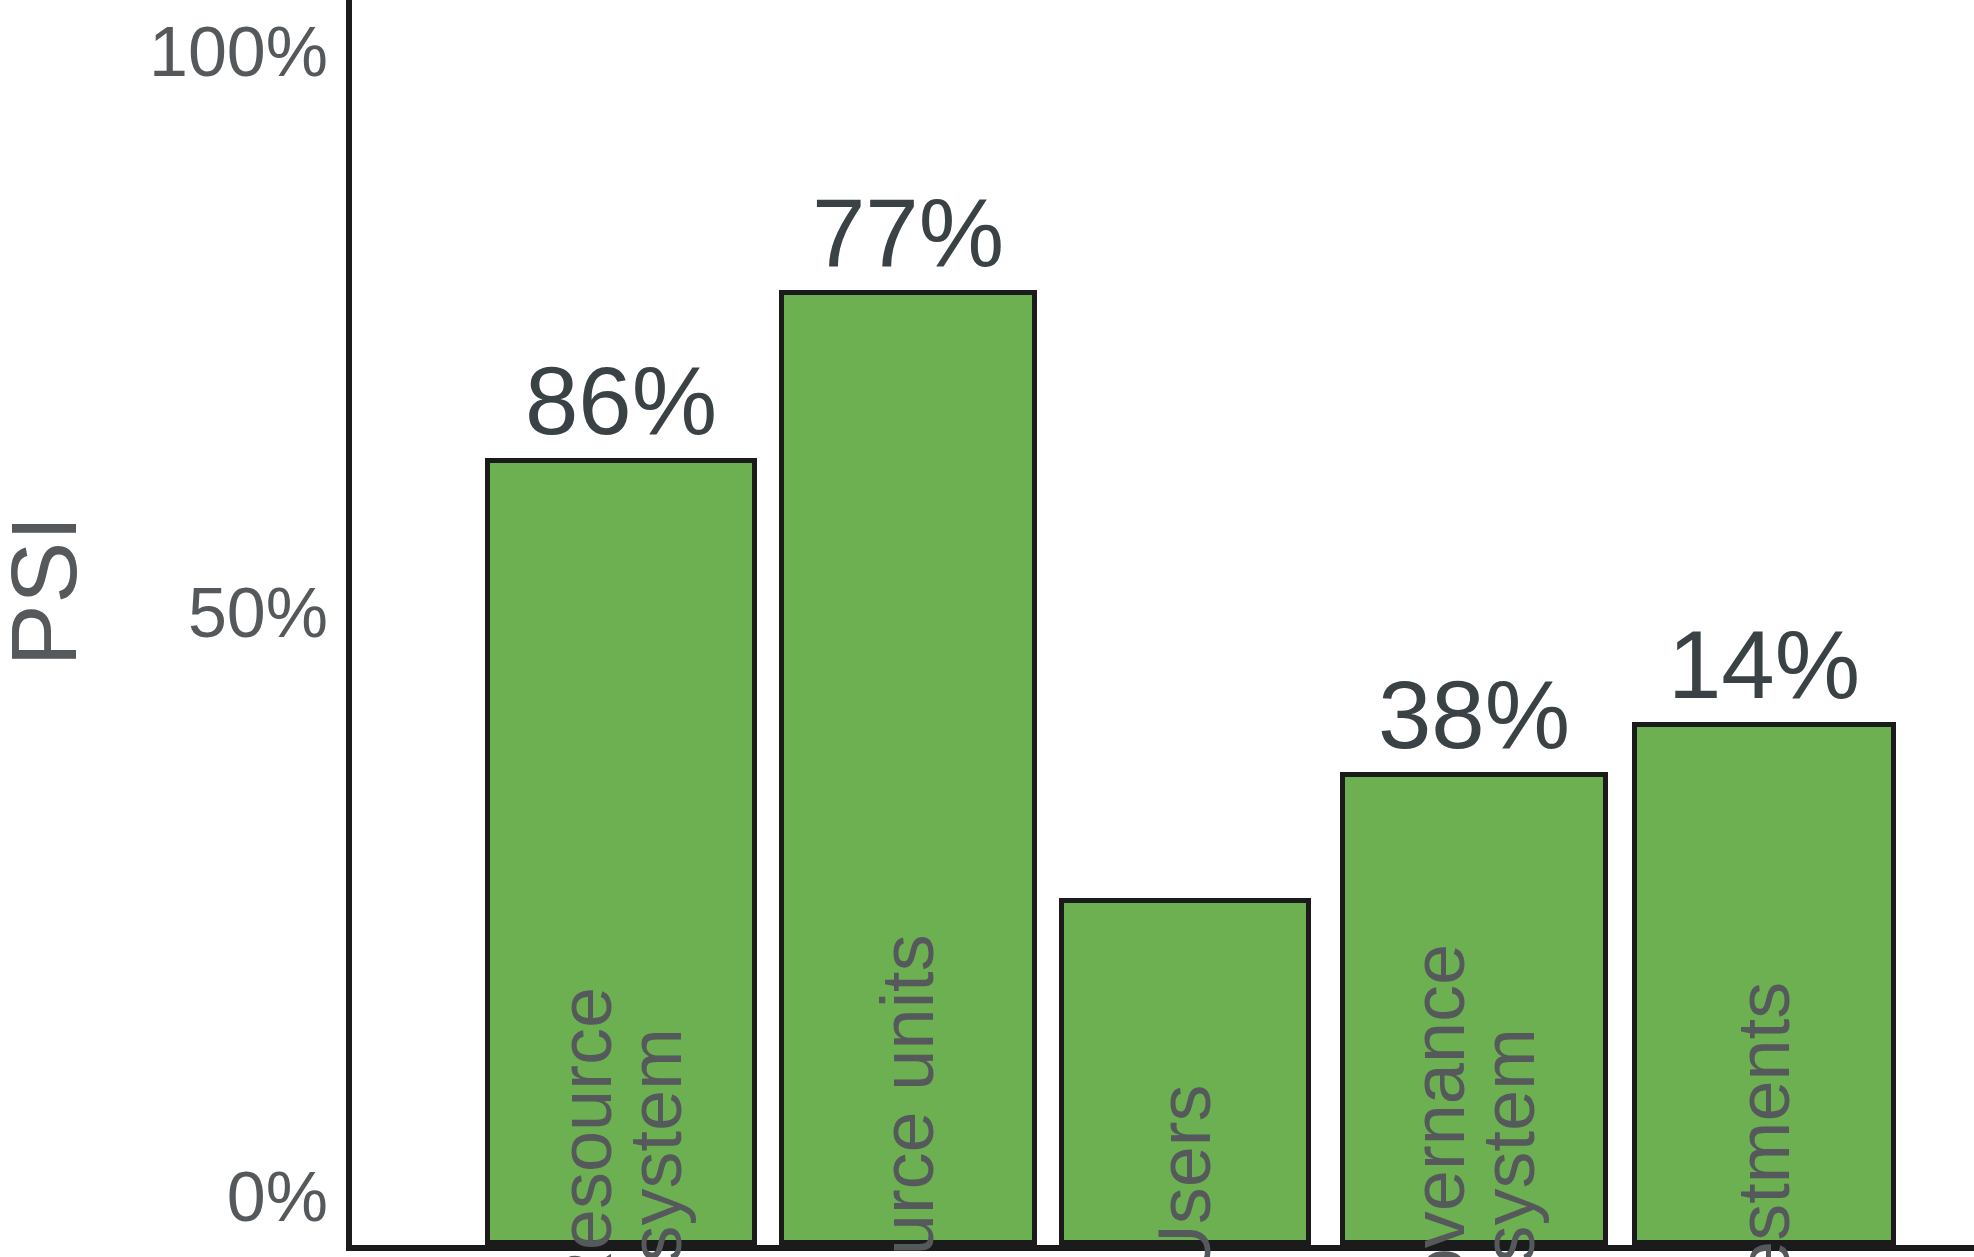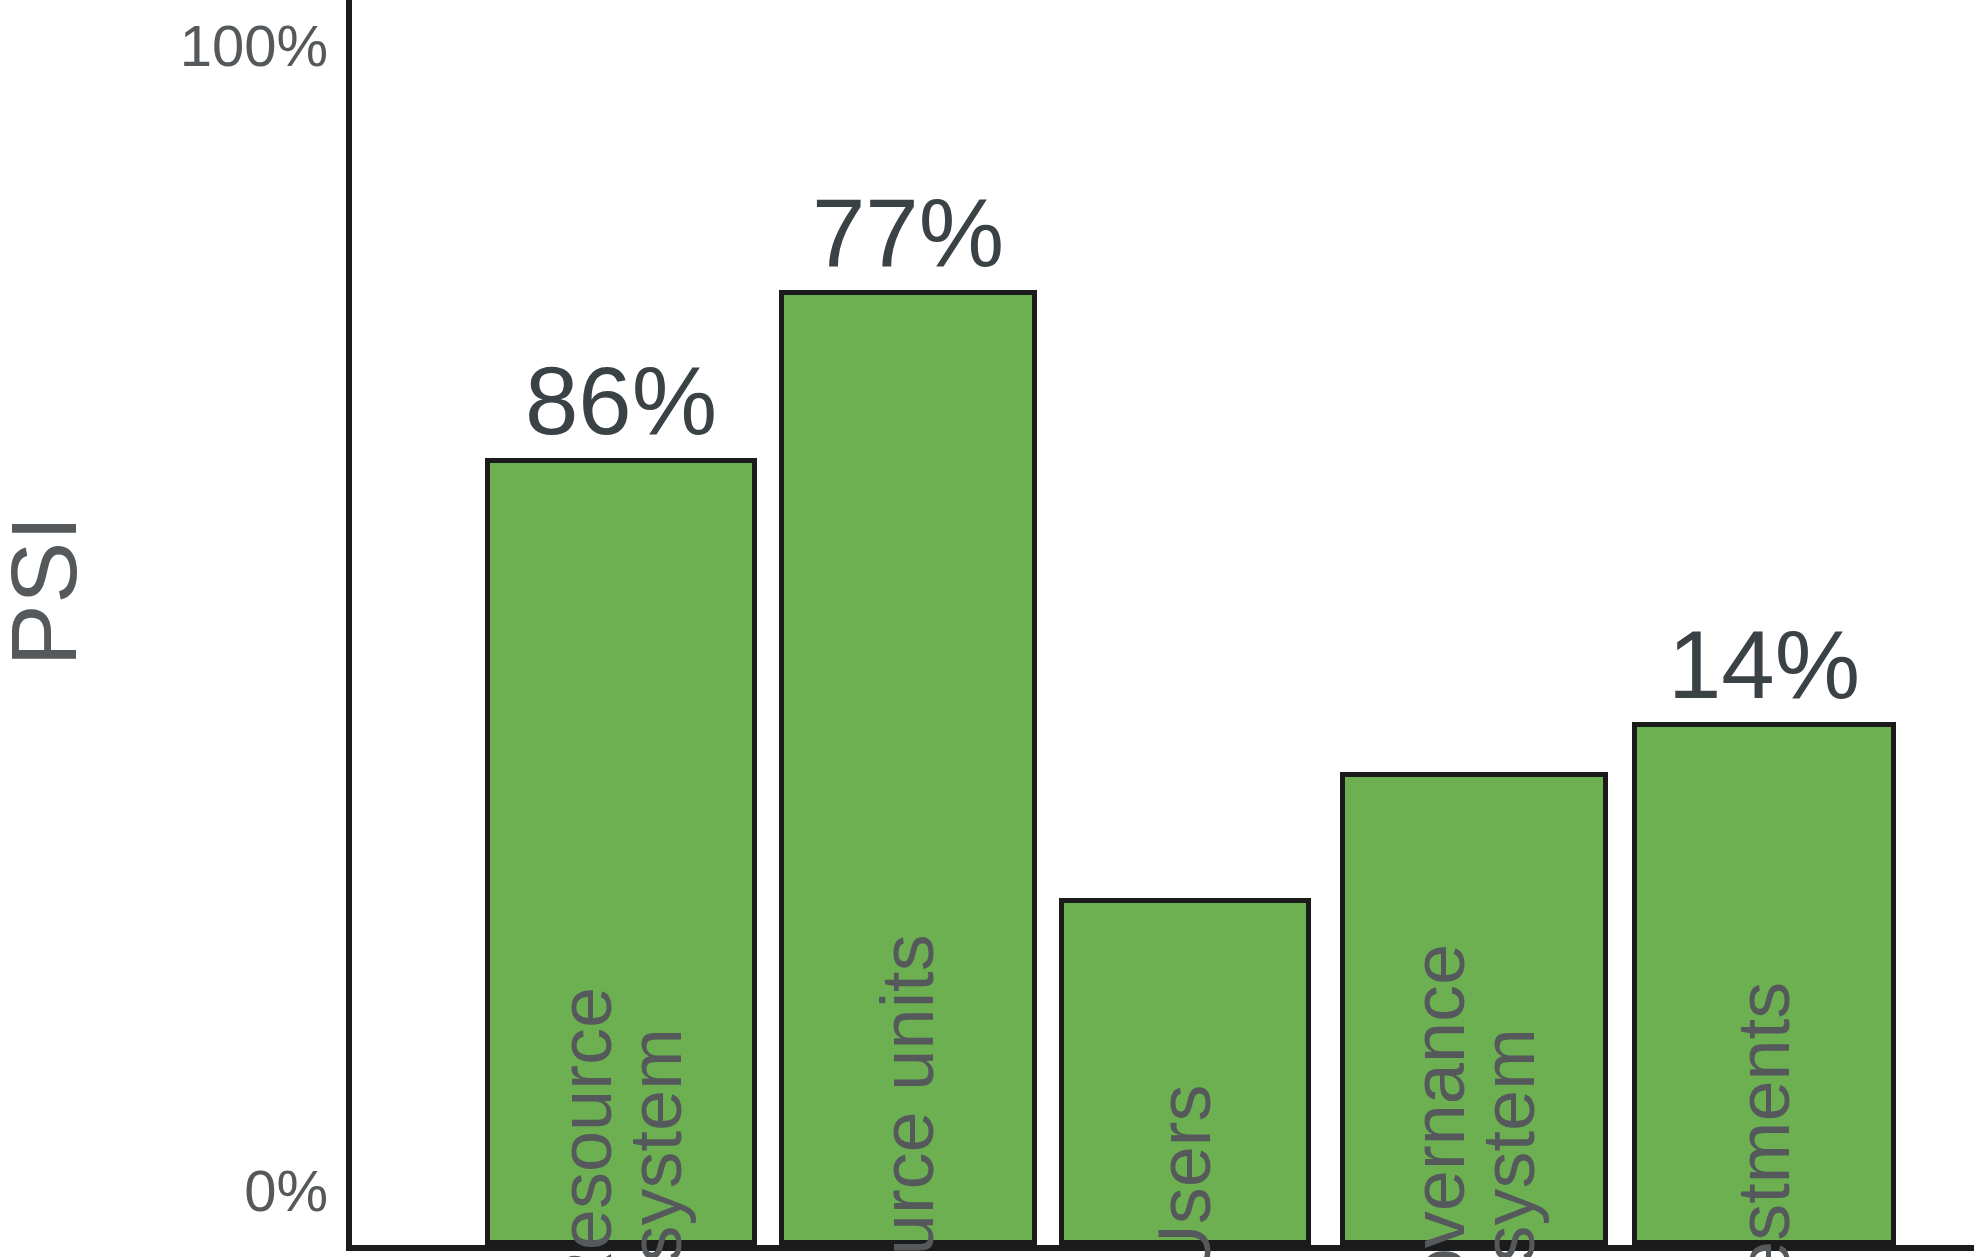--- a/index.html
+++ b/index.html
@@ -40,21 +40,21 @@
     line-height: 1;
     color: #55595b;
     letter-spacing: 0.5px;
   }
 
   
   .ytick {
     position: absolute;
     right: 1646px;        
     text-align: right;
-    font-size: 58px;
+    font-size: 70px;
     line-height: 1;
     color: #55595b;
     white-space: nowrap;
   }
   .ytick-100 { top: 17px; }
   .ytick-50  { top: 578px; }
   .ytick-0   { top: 1162px; }
 
   
   .y-axis-line {
@@ -144,20 +144,21 @@
 </head>
 <body>
 
 <div id="chart-root">
 
   <div class="axis-title">
     <span>PSI</span>
   </div>
 
   <div class="ytick ytick-100">100%</div>
+  <div class="ytick ytick-50">50%</div>
   <div class="ytick ytick-0">0%</div>
 
   <div class="y-axis-line"></div>
   <div class="x-axis-line"></div>
 
   <div class="plot">
 
     <div class="bar-group" style="left:485px; width:272px; height:790px;">
       <div class="bar" style="height:787px;">
         <div class="bar-label-wrap">
@@ -183,20 +184,21 @@
         </div>
       </div>
     </div>
 
     <div class="bar-group" style="left:1340px; width:268px; height:476px;">
       <div class="bar" style="height:473px;">
         <div class="bar-label-wrap">
           <div class="bar-label">Governance<br>system</div>
         </div>
       </div>
+      <div class="bar-value">38%</div>
     </div>
 
     <div class="bar-group" style="left:1632px; width:264px; height:526px;">
       <div class="bar" style="height:523px;">
         <div class="bar-label-wrap">
           <div class="bar-label">Investments</div>
         </div>
       </div>
       <div class="bar-value">14%</div>
     </div>

